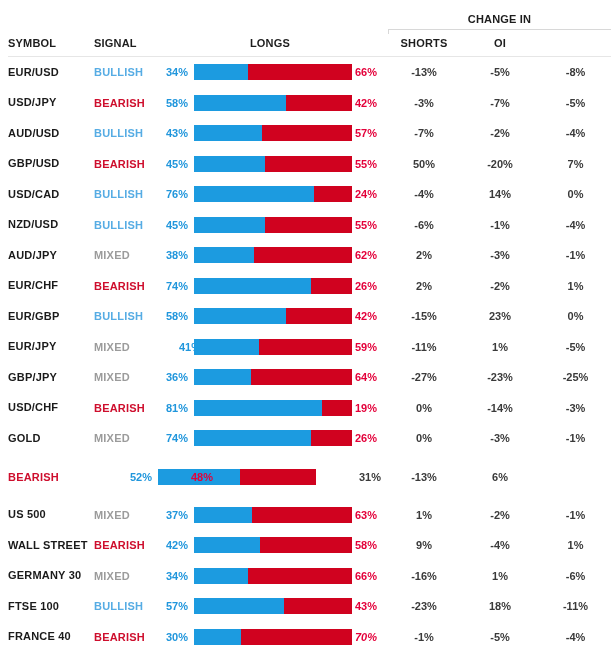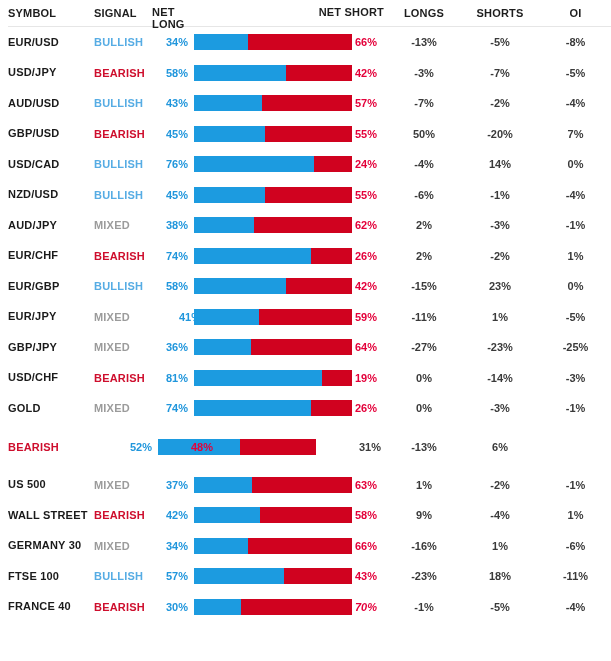--- a/index.html
+++ b/index.html
@@ -59,28 +59,30 @@
   .bar-long{height:100%;background:var(--bar-long,#1c9be0);}
   .bar-short{height:100%;flex:1;background:var(--bar-short,#d0021f);}
   .cell-netshort{padding-left:3px;text-align:left;}
   .cell-change{text-align:center;color:#3a3a3a;}
 </style>
 </head>
 <body>
 
 <div class="table">
 
+  <div class="hrow1">
+    <div></div>
+    <div class="change-group">
+      <span>CHANGE IN</span>
+    </div>
+  </div>
 
   <div class="hrow2">
     <div class="h-cell">SYMBOL</div>
     <div class="h-cell">SIGNAL</div>
-    <div class="h-mid">
-      <span class="h-netlong">NET LONG</span>
-      <span class="h-netshort">NET SHORT</span>
-    </div>
     <div class="h-cell h-center">LONGS</div>
     <div class="h-cell h-center">SHORTS</div>
     <div class="h-cell h-center">OI</div>
   </div>
 
   <div class="body">
   <div class="row">
     <div class="cell-symbol">EUR/USD</div>
     <div class="cell-signal" style="color: rgb(86, 172, 228);">BULLISH</div>
     <div class="cell-netlong" style="color: rgb(32, 150, 220);">34%</div>

